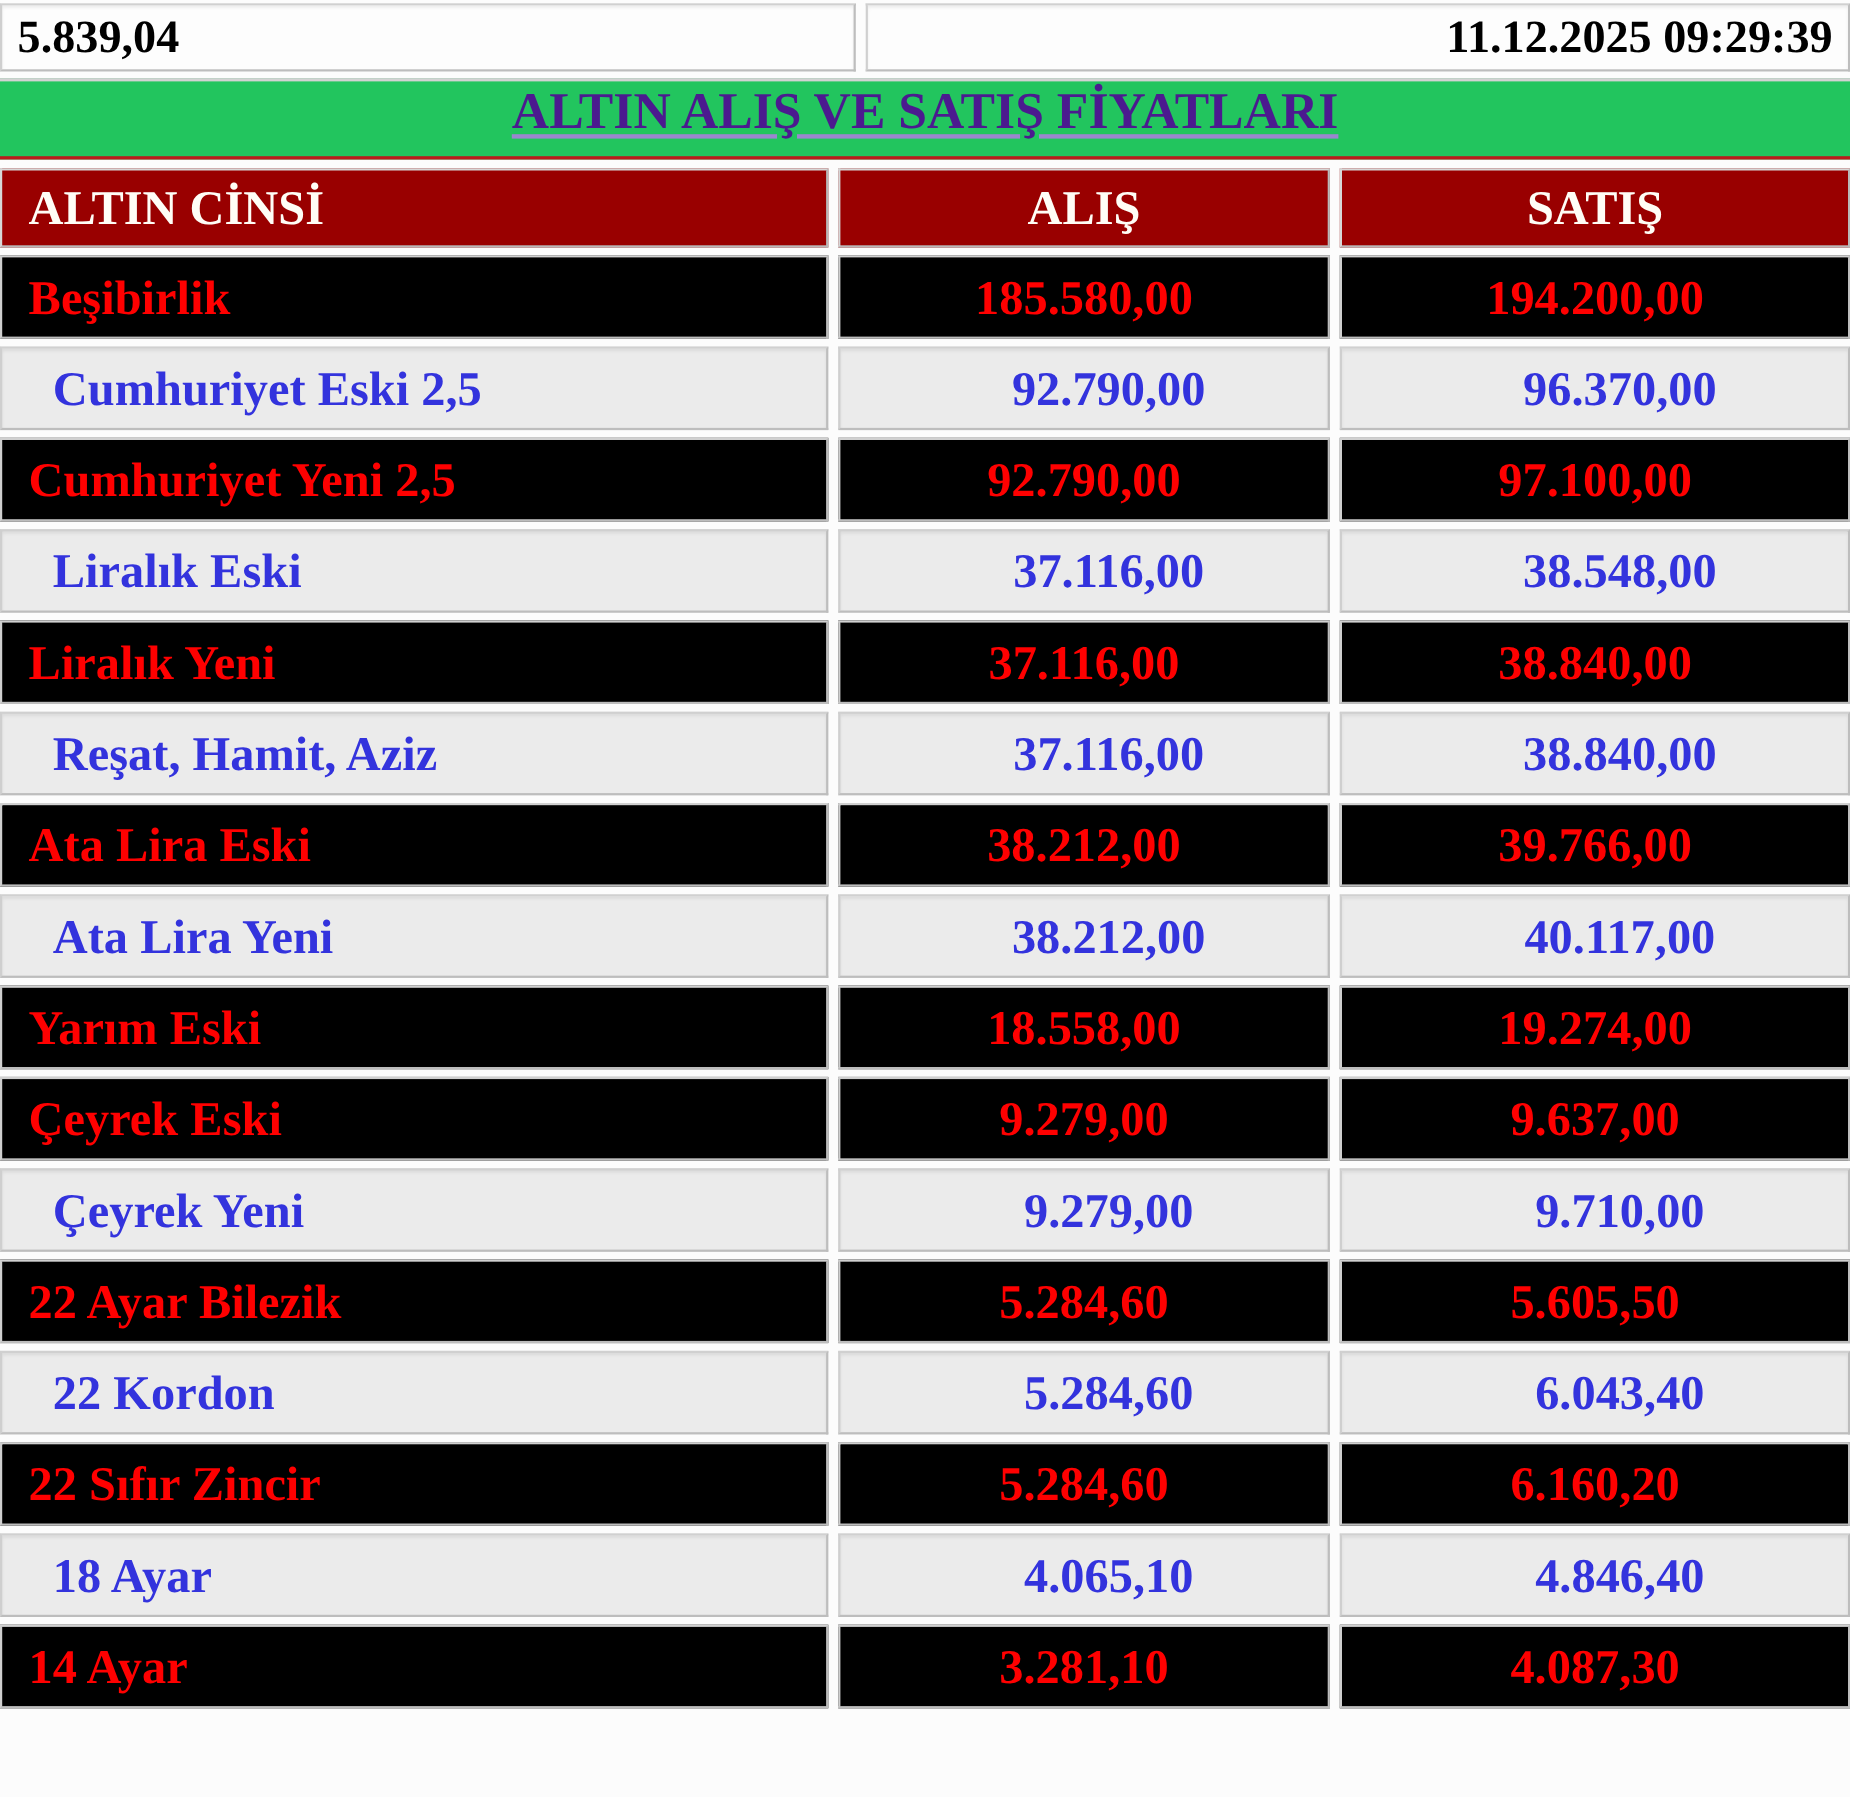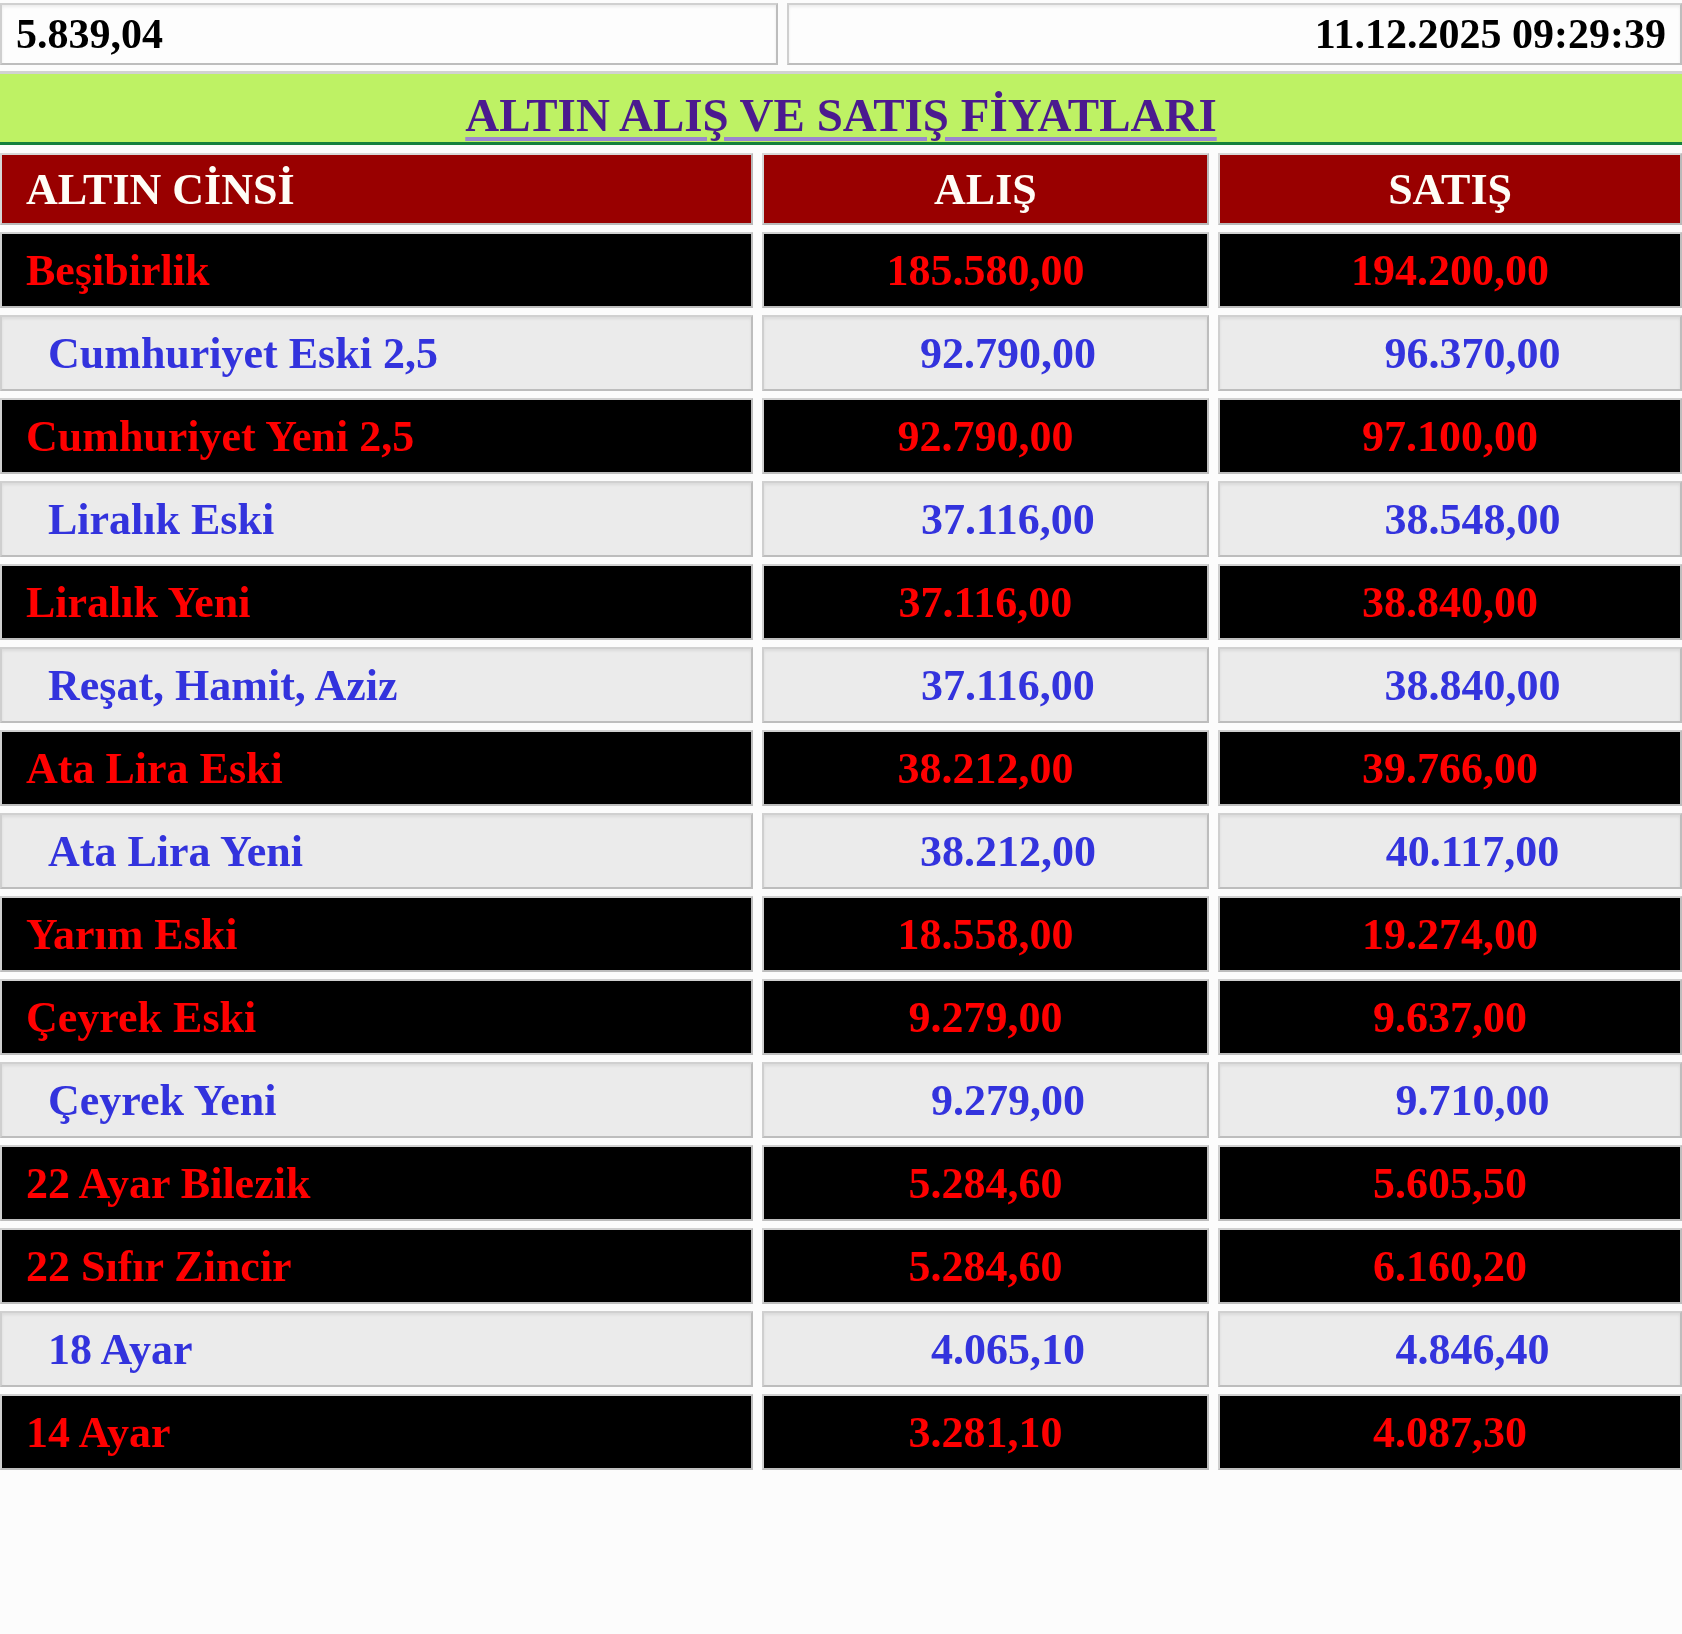--- a/index.html
+++ b/index.html
@@ -18,22 +18,22 @@
   .main-table{border-spacing:9px 7px;margin-top:1px;}
   td,th{
     border:2px solid #bdbdbd;border-top-color:#d0d0d0;border-left-color:#cfcfcf;
     box-shadow:inset 0 2px 3px rgba(0,0,0,0.07);
     overflow:hidden;white-space:nowrap;margin-top:41px;
   }
   .topbar-cell{background:#fdfdfd;height:58px;font-size:42px;color:#000;padding:0 14px;}
   .topbar-left{text-align:left;width:44.6%;}
   .topbar-right{text-align:right;}
   .title-band{
-    margin-top:3px;border-top:3px solid #d2d2d2;border-bottom:3px solid #15803d;
-    background:#bef264;height:68px;display:flex;align-items:flex-end;justify-content:center;
+    margin-top:3px;border-top:3px solid #d2d2d2;border-bottom:3px solid #b91c1c;
+    background:#22c55e;height:68px;display:flex;align-items:flex-start;justify-content:center;
   }
   .title-link{
     font-size:47px;color:var(--title-purple);font-weight:bold;cursor:pointer;
     text-decoration:underline;text-decoration-color:#9b86cf;
     text-decoration-thickness:4px;text-underline-offset:6px;
   }
   .main-table th{
     background:var(--header-red);color:#fffdf6;height:66px;font-size:44px;
     border-color:#d7d7d7 #b9b9b9 #b9b9b9 #d7d7d7;box-shadow:none;
     text-align:center;
@@ -127,20 +127,25 @@
       <tr class="even blue">
         <td class="name-cell">Çeyrek Yeni</td>
         <td class="value-cell">9.279,00</td>
         <td class="value-cell">9.710,00</td>
       </tr>
       <tr class="odd red">
         <td class="name-cell">22 Ayar Bilezik</td>
         <td class="value-cell">5.284,60</td>
         <td class="value-cell">5.605,50</td>
       </tr>
+      <tr class="even blue">
+        <td class="name-cell">22 Kordon</td>
+        <td class="value-cell">5.284,60</td>
+        <td class="value-cell">6.043,40</td>
+      </tr>
       <tr class="odd red">
         <td class="name-cell">22 Sıfır Zincir</td>
         <td class="value-cell">5.284,60</td>
         <td class="value-cell">6.160,20</td>
       </tr>
       <tr class="even blue">
         <td class="name-cell">18 Ayar</td>
         <td class="value-cell">4.065,10</td>
         <td class="value-cell">4.846,40</td>
       </tr>

